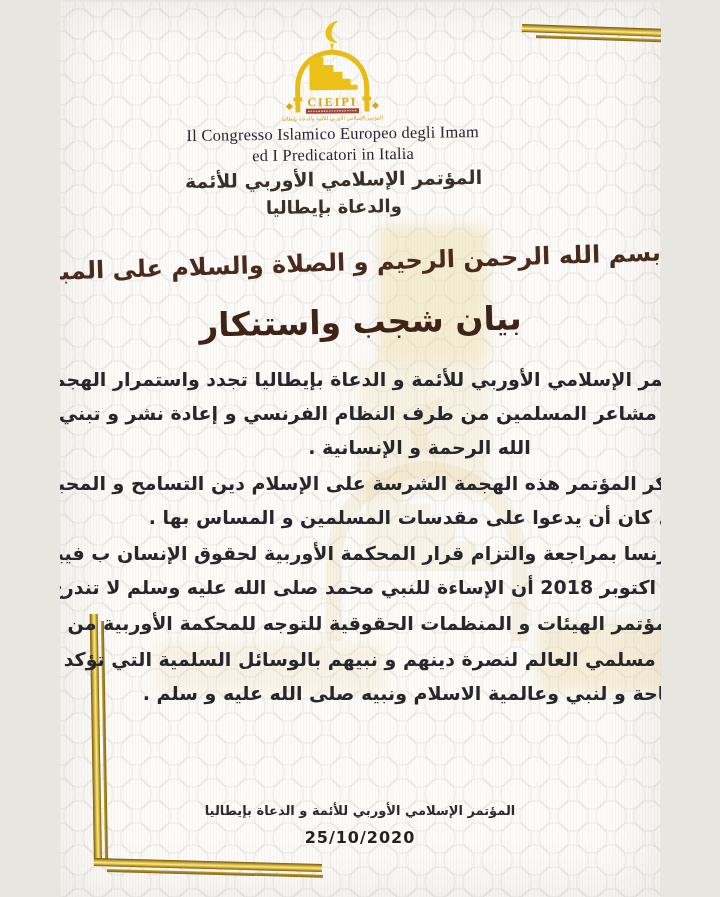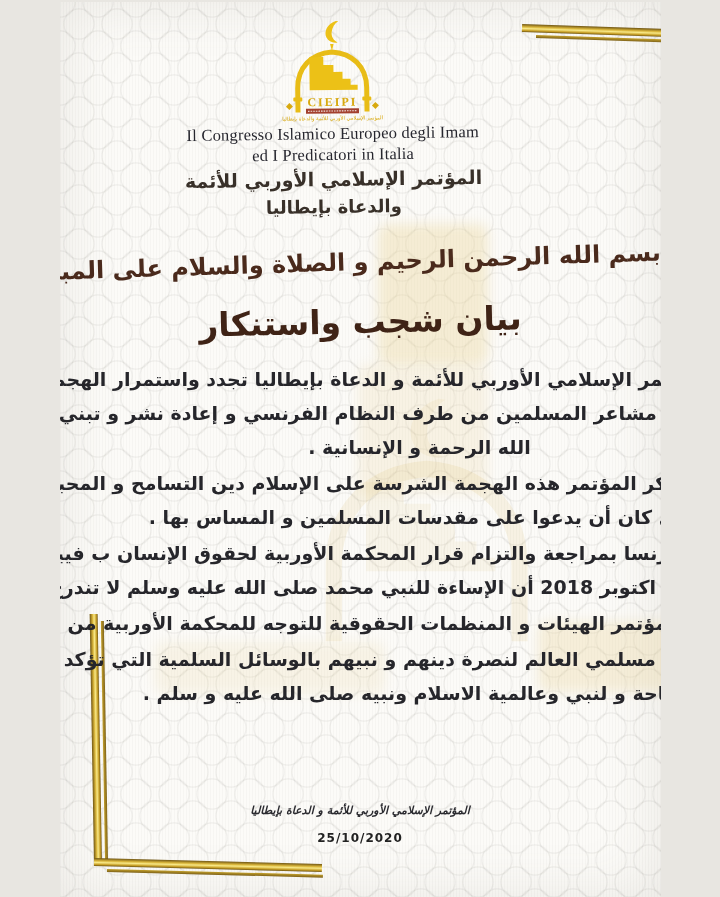--- a/index.html
+++ b/index.html
@@ -84,22 +84,22 @@
   .body-text{position:absolute;left:30px;top:360px;width:660px;direction:rtl;}
   .para{margin-bottom:2px;}
   .bline{
     display:block;text-align:center;white-space:nowrap;
     font-size:19px;font-weight:700;line-height:34px;
     color:var(--c-body-text,#26262b);
   }
 
   
   .foot{position:absolute;left:0;top:796px;width:100%;text-align:center;}
-  .foot-org{direction:rtl;font-size:11px;font-weight:700;line-height:26px;color:#2b2b30;font-style:italic;}
-  .foot-date{font-size:12px;font-weight:700;line-height:28px;color:#222;letter-spacing:1px;}
+  .foot-org{direction:rtl;font-size:13px;font-weight:700;line-height:26px;color:#2b2b30;}
+  .foot-date{font-size:16px;font-weight:700;line-height:28px;color:#222;letter-spacing:1px;}
 </style>
 </head>
 <body>
 
 <div class="page">
 
   <div class="artifact a1"></div>
   <div class="artifact a2"></div>
   <div class="artifact a3"></div>
   <div class="artifact a4"></div>

